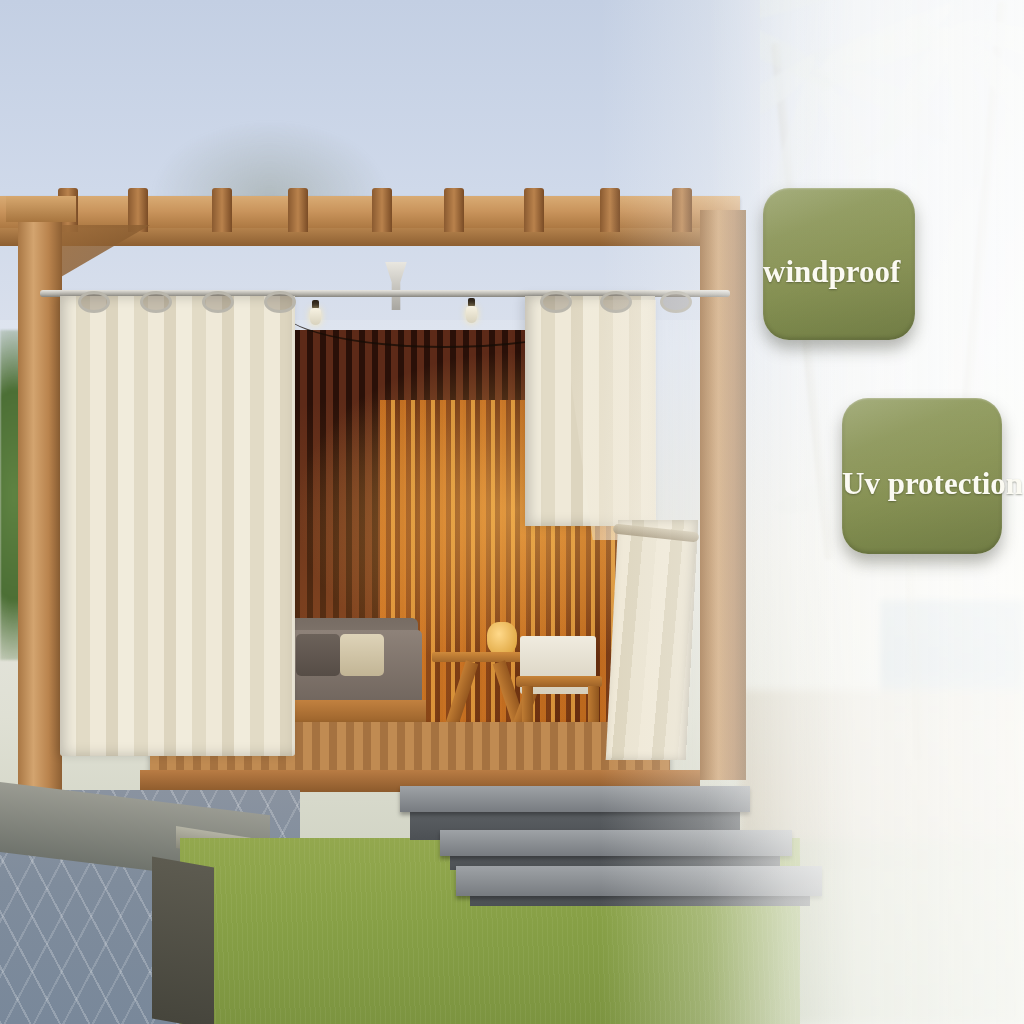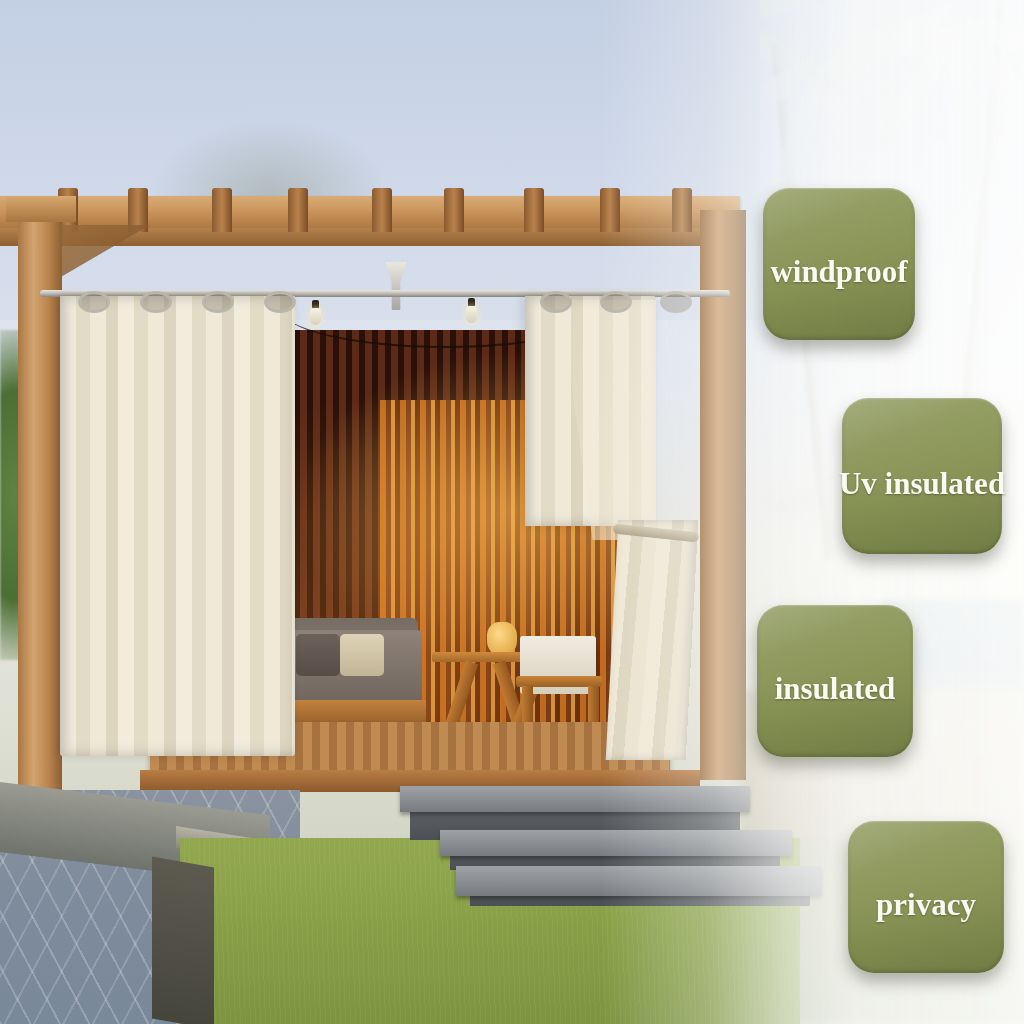--- a/index.html
+++ b/index.html
@@ -329,21 +329,21 @@
       linear-gradient(158deg,
         rgba(255,255,255,.20) 0%,
         rgba(255,255,255,.05) 26%,
         rgba(0,0,0,.00) 52%,
         rgba(0,0,0,.10) 100%),
       linear-gradient(180deg,#8f9a5d 0%,#8a9457 52%,#7d8a4c 100%);
     box-shadow:
       0 9px 16px rgba(40,45,30,.34),
       inset 0 1px 2px rgba(255,255,255,.30),
       inset 0 -2px 4px rgba(0,0,0,.18);
-    display:flex;align-items:center;justify-content:center;
+    display:flex;align-items:center;justify-content:flex-start;
   }
   .badge-label{
     color:#fbfaf2;
     font-family:"Liberation Serif",serif;
     font-weight:bold;
     font-size:31px;
     white-space:nowrap;
     text-shadow:0 1px 2px rgba(35,40,22,.40);
     transform:translateY(8px);
   }
@@ -479,22 +479,16 @@
   <div class="step" style="left:456px;top:866px;width:366px;height:30px;"></div>
 
   <div class="veil"></div>
   <div class="veil-soft"></div>
 
 
   <div class="badge badge-1">
     <span class="badge-label">windproof</span>
   </div>
   <div class="badge badge-2">
-    <span class="badge-label">Uv insulated</span>
-  </div>
-  <div class="badge badge-3">
-    <span class="badge-label">insulated</span>
-  </div>
-  <div class="badge badge-4">
-    <span class="badge-label">privacy</span>
+    <span class="badge-label">Uv protection</span>
   </div>
 
 </div>
 
 </body></html>

